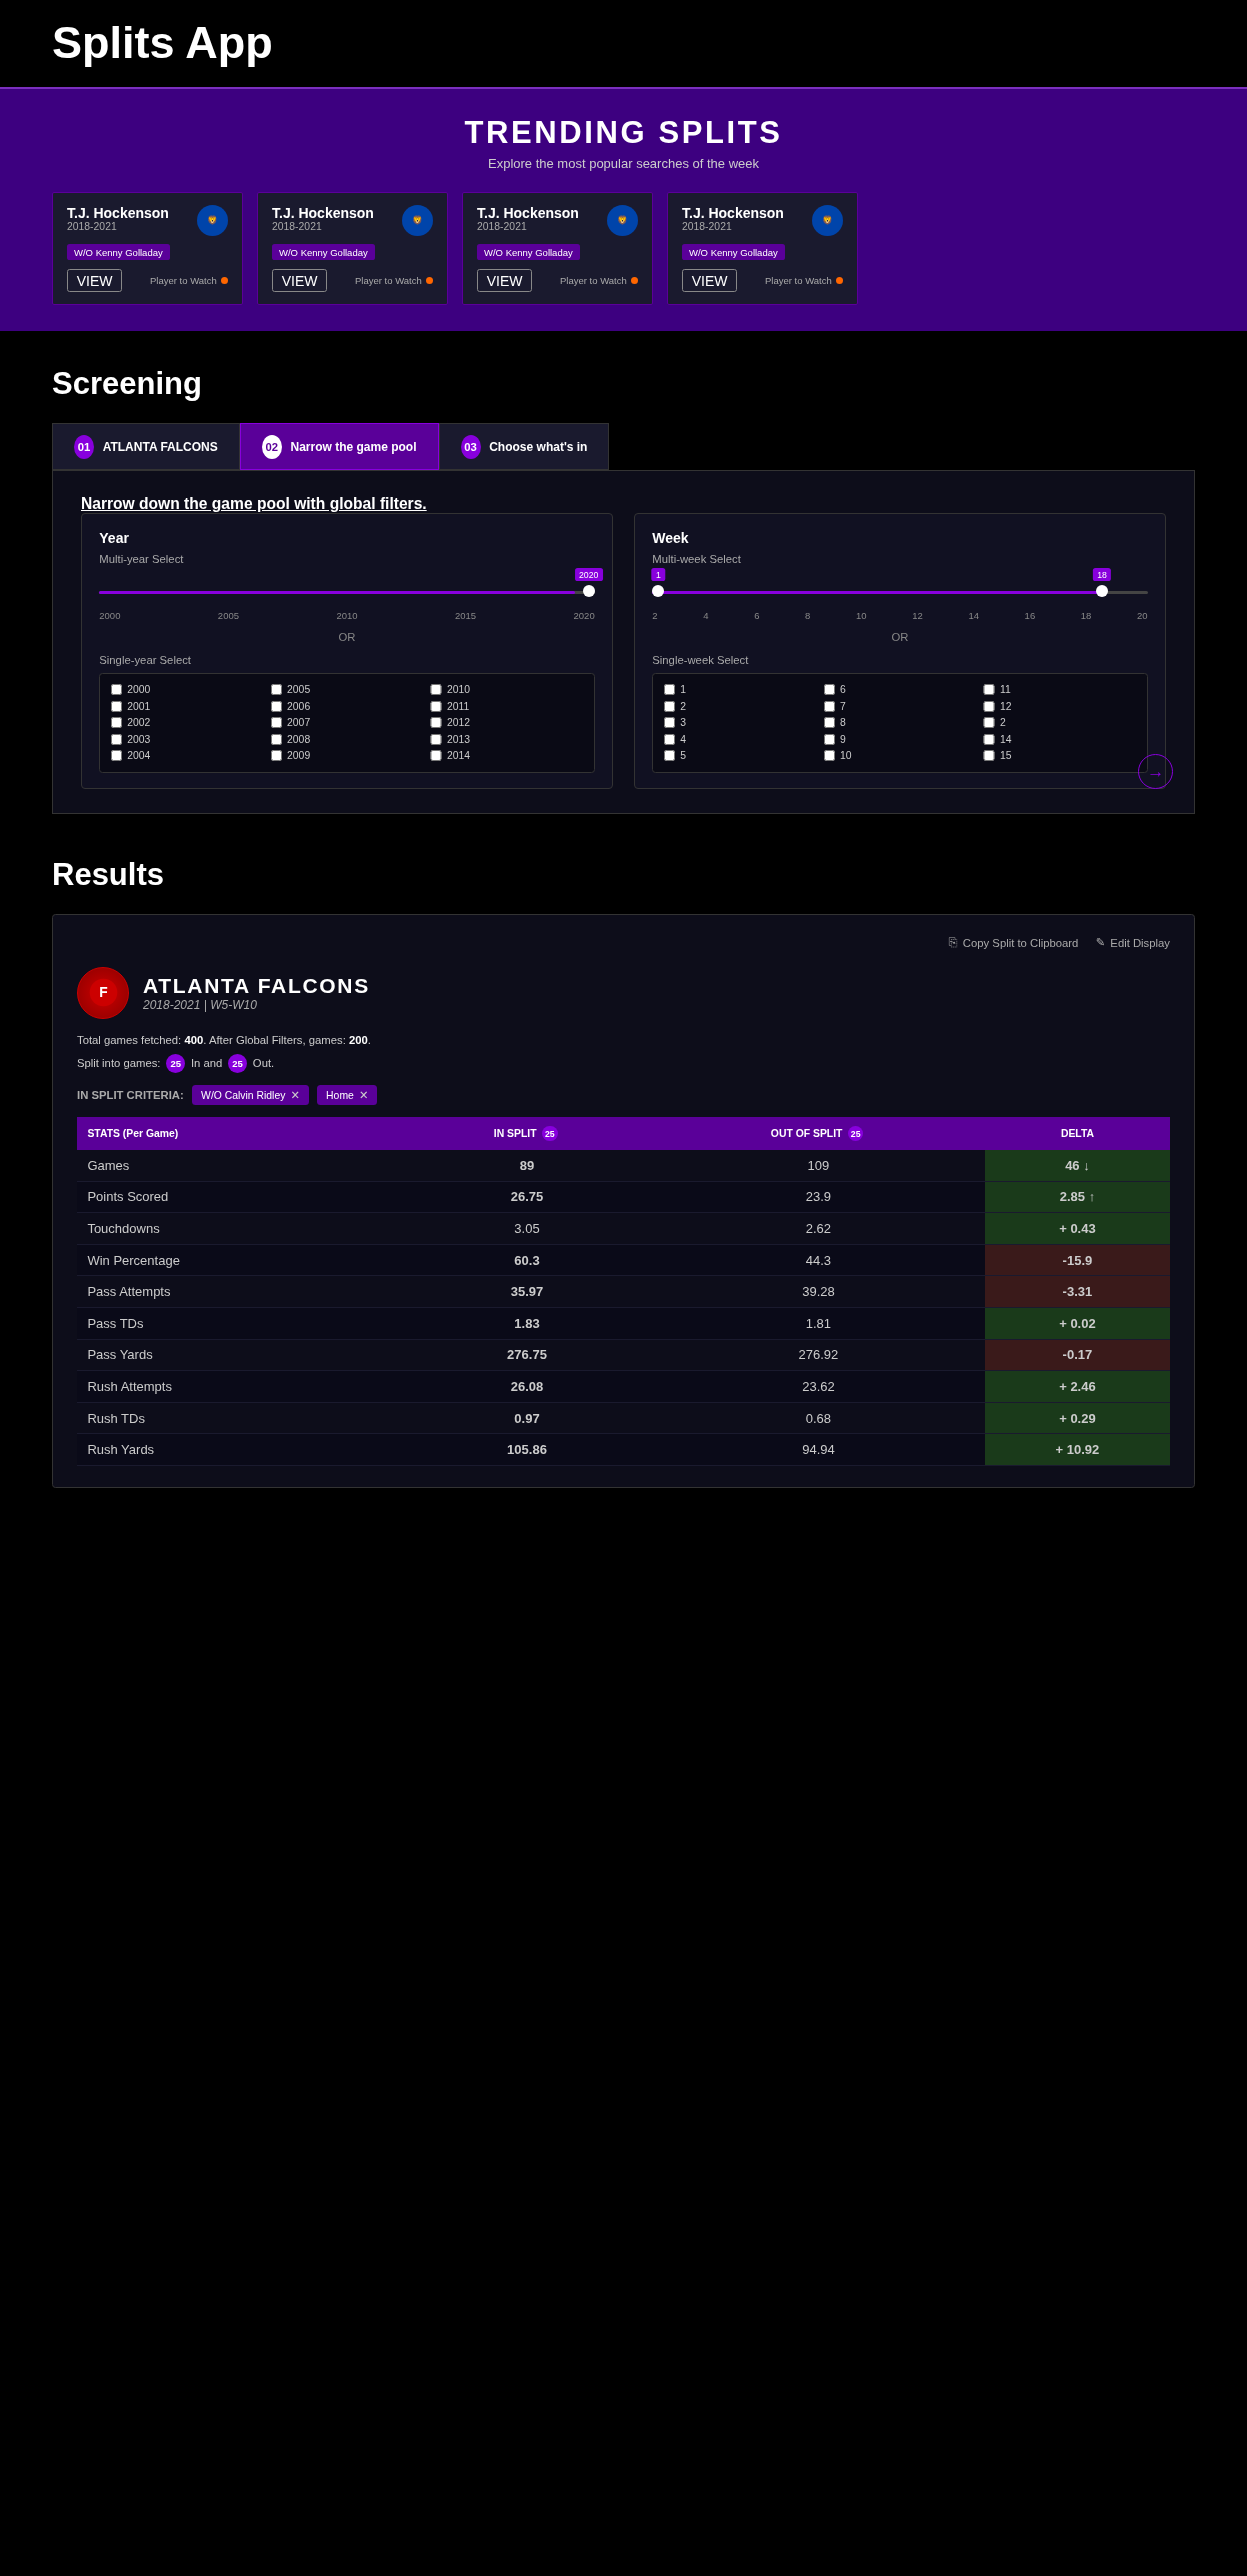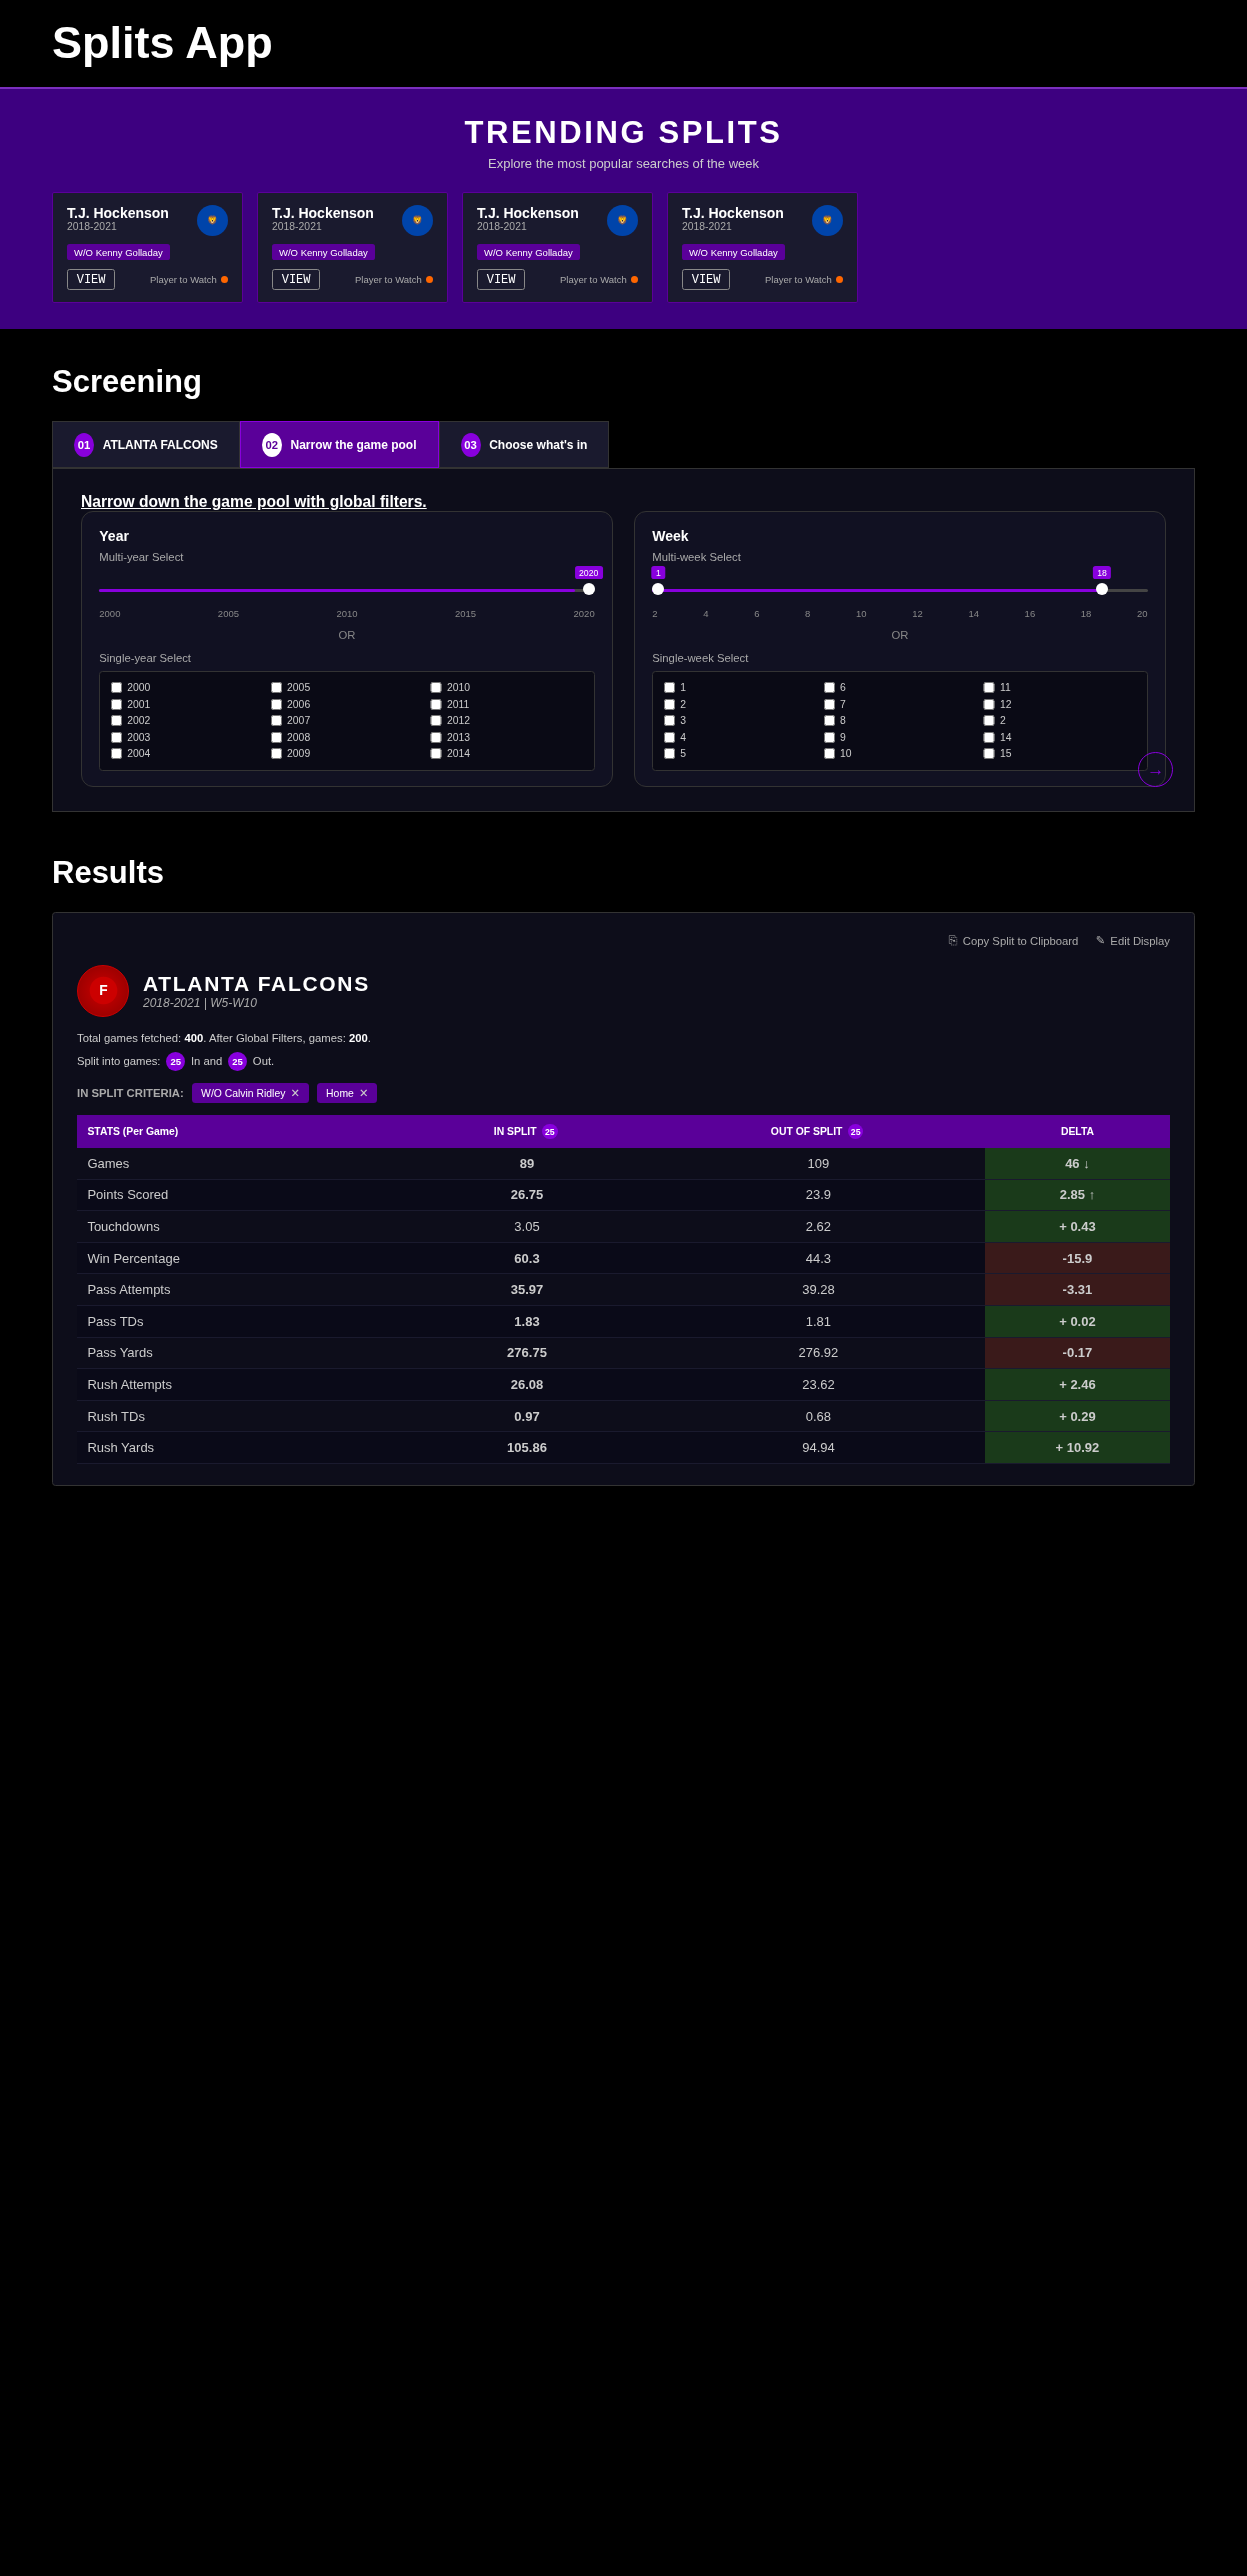--- a/index.html
+++ b/index.html
@@ -94,24 +94,23 @@
     .card-footer {
       display: flex;
       justify-content: space-between;
       align-items: center;
     }
     .card-view-btn {
       background: transparent;
       border: 0.9px solid #888;
       color: #fff;
       padding: 2.6px 8.7px;
-      font-size: 12px;
+      font-size: 14px;
       cursor: pointer;
       border-radius: 2.6px;
-      font-family: Liberation Mono, monospace;
     }
     .card-watch {
       font-size: 9.5px;
       color: #aaa;
       display: flex;
       align-items: center;
       gap: 4.3px;
     }
     .dot-orange {
       width: 7px;
@@ -192,21 +191,21 @@
     }
 
     .filters-row {
       display: flex;
       gap: 21px;
     }
     .filter-box {
       flex: 1;
       background: #111122;
       border: 0.9px solid #333;
-      border-radius: 12px;
+      border-radius: 4px;
       padding: 15.6px 17.3px;
     }
     .filter-box-title {
       font-size: 14px;
       font-weight: 700;
       color: #fff;
       margin-bottom: 7px;
     }
     .filter-label {
       font-size: 11.3px;

